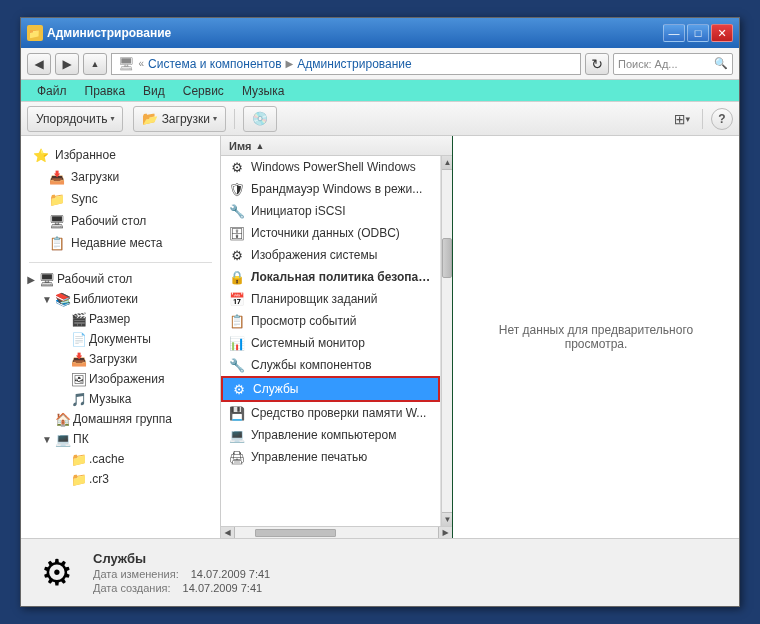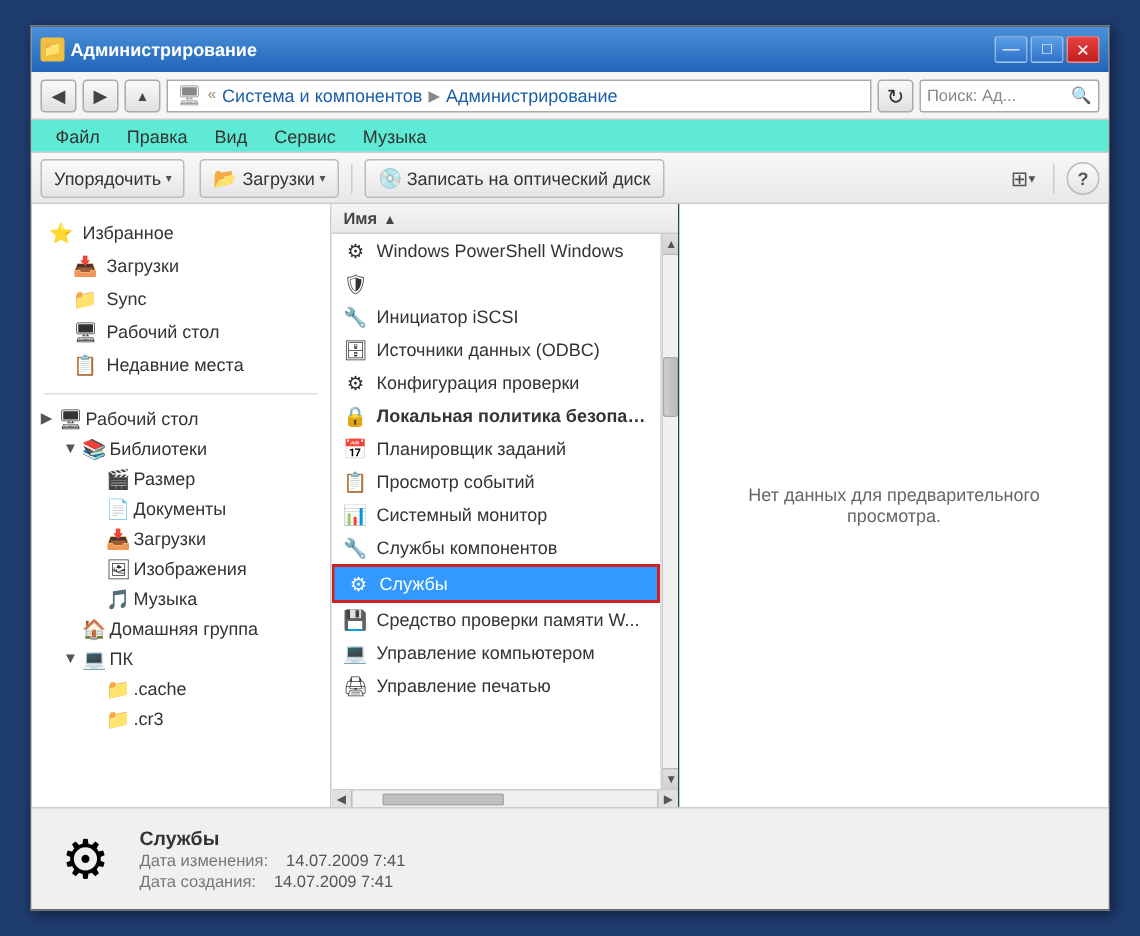--- a/index.html
+++ b/index.html
@@ -494,21 +494,20 @@
       <span class="arrow">▾</span>
     </div>
     <div class="toolbar-btn" style="margin-left:6px;">
       <span style="font-size:13px;">📂</span>
       <span>Загрузки</span>
       <span class="arrow">▾</span>
     </div>
     <div class="toolbar-separator"></div>
     <div class="toolbar-btn">
       <span style="font-size:13px;">💿</span>
-      <span>Записать на оптический диск</span>
     </div>
     <div class="toolbar-right">
       <div class="view-btn">
         <span>⊞</span>
         <span style="font-size:9px;">▾</span>
       </div>
       <div class="toolbar-separator"></div>
       <div class="help-btn">?</div>
     </div>
   </div>
@@ -608,32 +607,33 @@
           <span style="margin-left:4px; font-size:9px;">▲</span>
         </div>
         <div style="display:flex; flex:1; overflow:hidden;">
           <div class="file-list" id="file-list-container">
           <div class="file-item">
                 <span class="file-icon-img">⚙</span>
                 <span style="overflow: hidden; text-overflow: ellipsis;">Windows PowerShell Windows</span>
               </div>
               <div class="file-item">
                 <span class="file-icon-img">🛡</span>
+                <span style="overflow: hidden; text-overflow: ellipsis;">Брандмауэр Windows в режи...</span>
               </div>
               <div class="file-item">
                 <span class="file-icon-img">🔧</span>
                 <span style="overflow: hidden; text-overflow: ellipsis;">Инициатор iSCSI</span>
               </div>
               <div class="file-item">
                 <span class="file-icon-img">🗄</span>
                 <span style="overflow: hidden; text-overflow: ellipsis;">Источники данных (ODBC)</span>
               </div>
               <div class="file-item">
                 <span class="file-icon-img">⚙</span>
-                <span style="overflow: hidden; text-overflow: ellipsis;">Конфигурация проверки</span>
+                <span style="overflow: hidden; text-overflow: ellipsis;">Изображения системы</span>
               </div>
               <div class="file-item">
                 <span class="file-icon-img">🔒</span>
                 <span style="overflow: hidden; text-overflow: ellipsis; font-weight: bold;">Локальная политика безопас...</span>
               </div>
               <div class="file-item">
                 <span class="file-icon-img">📅</span>
                 <span style="overflow: hidden; text-overflow: ellipsis;">Планировщик заданий</span>
               </div>
               <div class="file-item">

